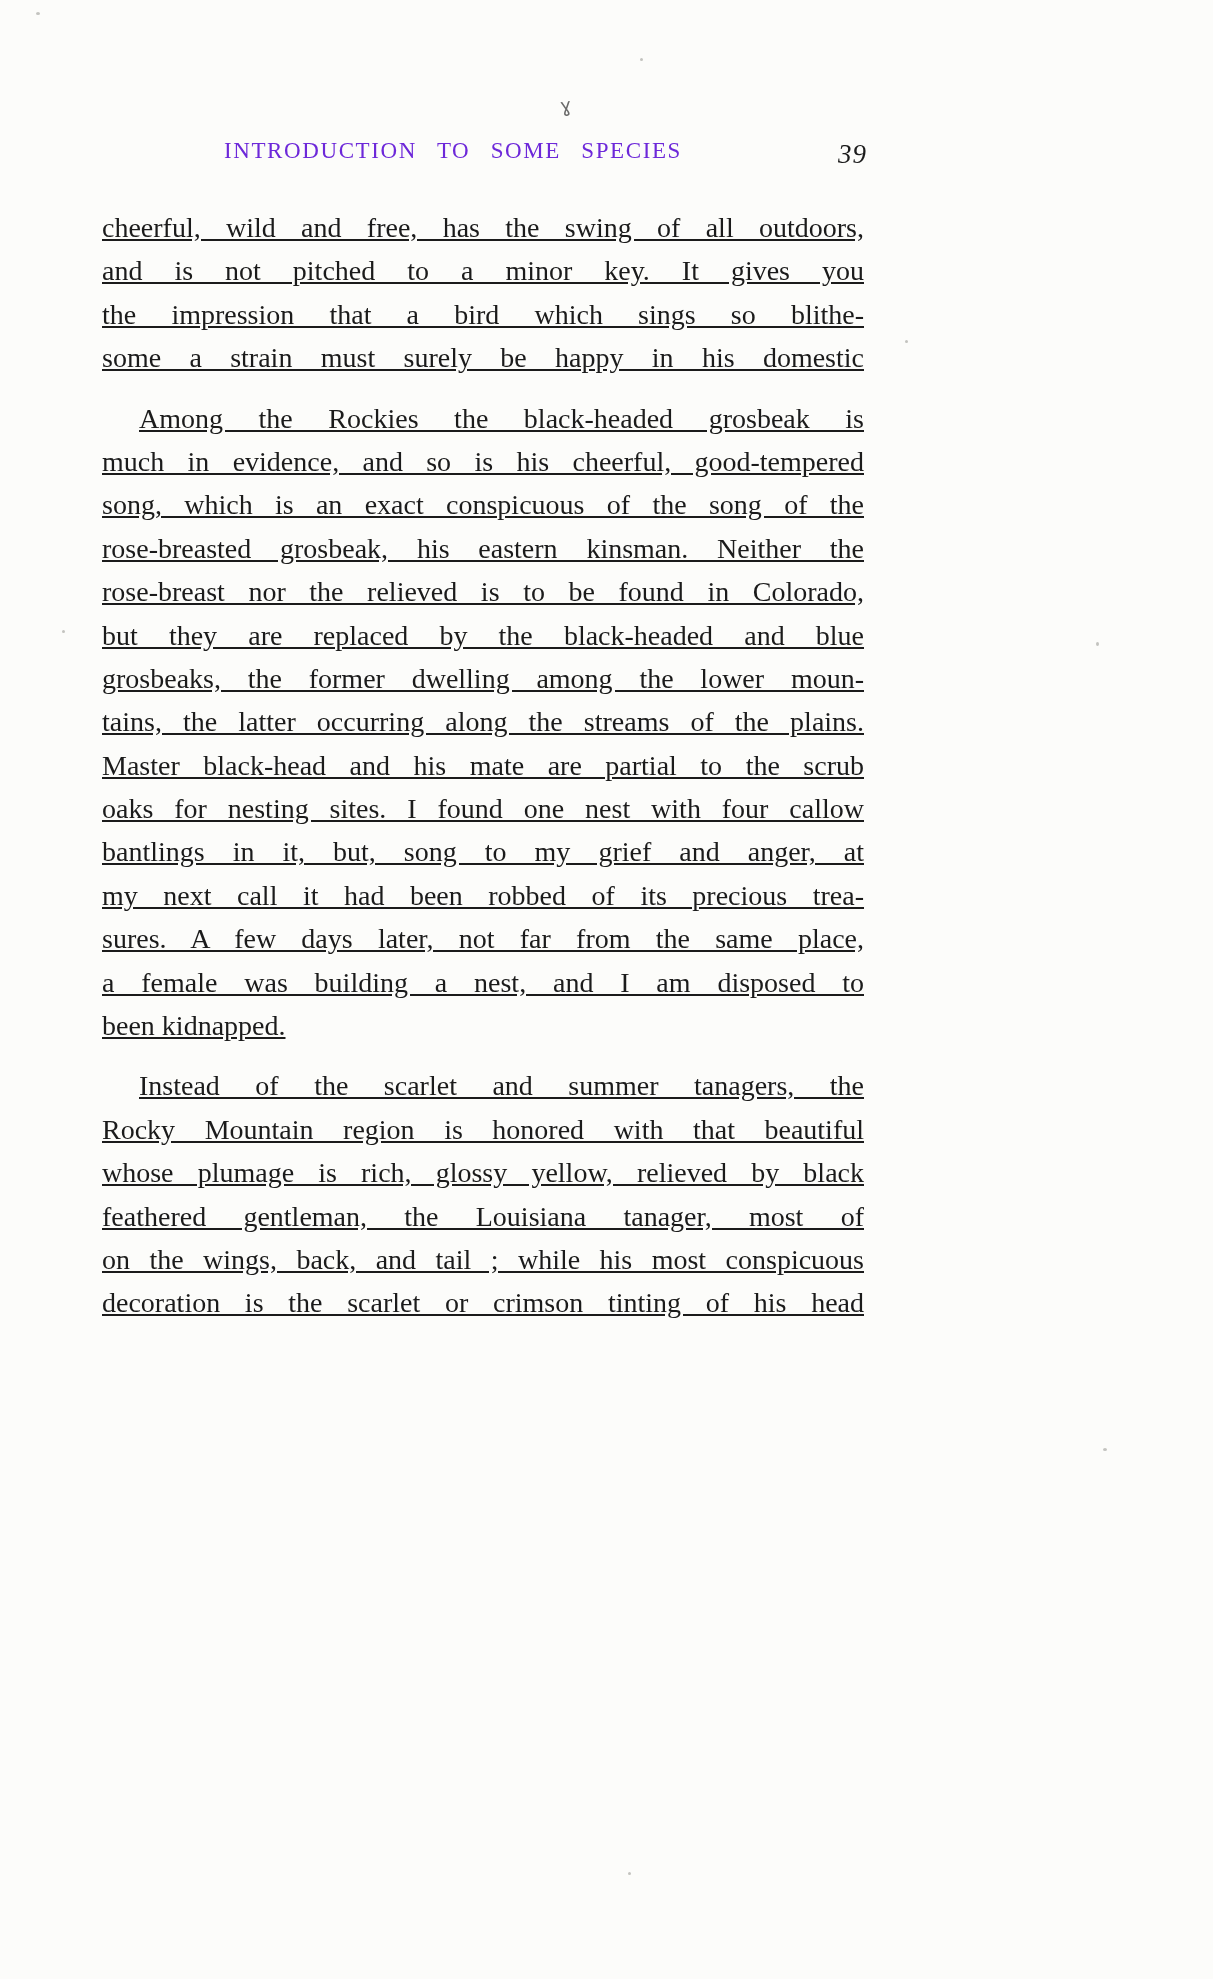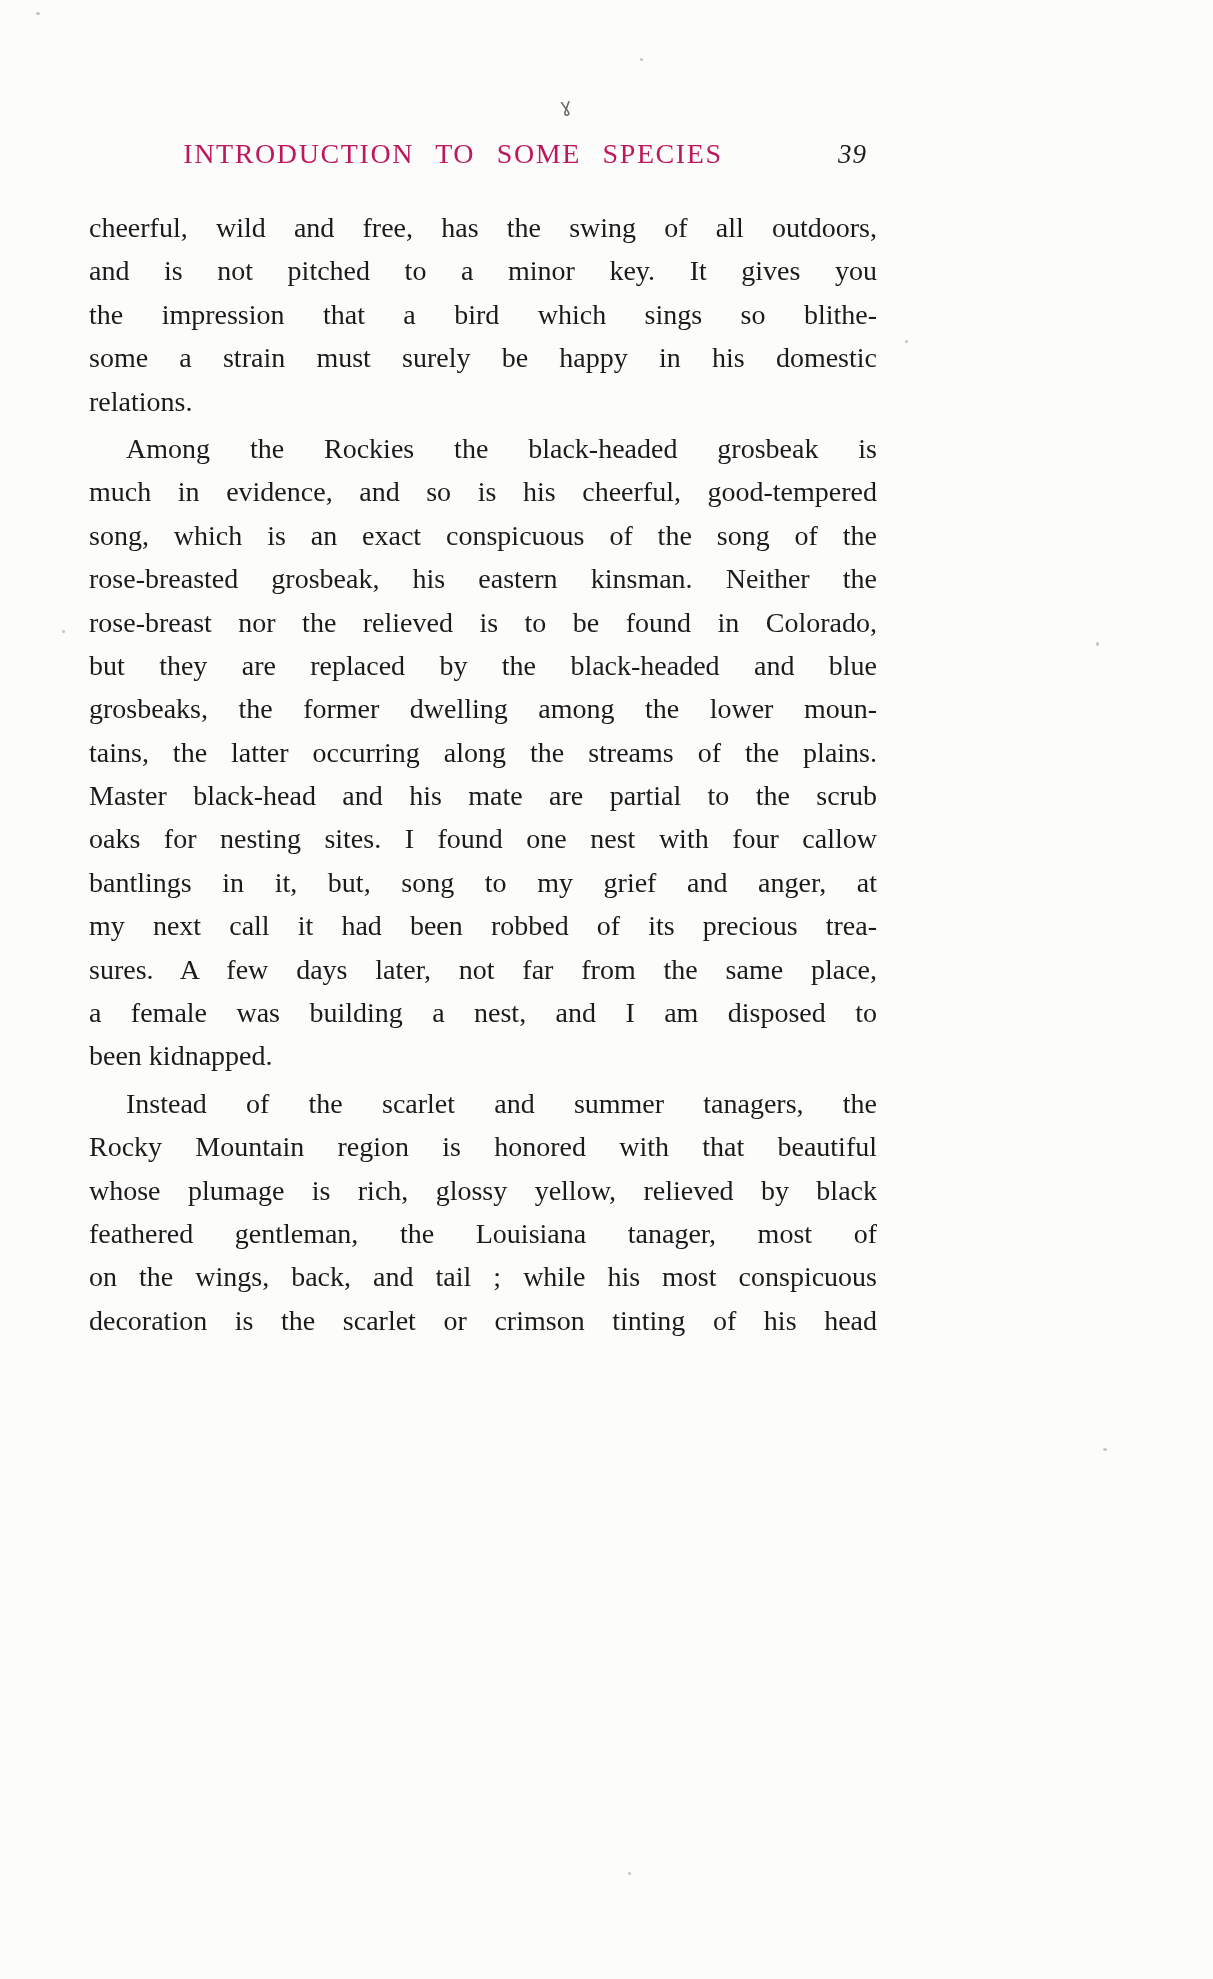--- a/index.html
+++ b/index.html
@@ -38,35 +38,36 @@
   .page-header {
     position: relative;
     height: 46px;
     margin-bottom: 22px;
   }
   .page-header .title {
     position: absolute;
     left: 0;
     right: 60px;
     text-align: center;
-    font-size: 28px;
+    font-size: 23px;
     letter-spacing: 1.6px;
     word-spacing: 13px;
-    color: #be185d;
+    color: #6d28d9;
   }
   .page-header .page-number {
     position: absolute;
     right: 14px;
     top: 1px;
     font-size: 27px;
     font-style: italic;
     letter-spacing: 1px;
   }
   .paragraph {
-    margin: 4px;
+    margin: 17px;
+    text-decoration: underline;
   }
   .line {
     font-size: 28px;
     line-height: 43.4px;
     height: 43.4px;
     text-align: justify;
     text-align-last: justify;
     white-space: nowrap;
     overflow: hidden;
   }
@@ -109,21 +110,20 @@
     <div class="page-header">
       <div class="title">INTRODUCTION TO SOME SPECIES</div>
       <div class="page-number">39</div>
     </div>
 
   <div class="paragraph">
         <div class="line">cheerful, wild and free, has the swing of all outdoors,</div>
         <div class="line">and is not pitched to a minor key.  It gives you</div>
         <div class="line">the impression that a bird which sings so blithe-</div>
         <div class="line">some a strain must surely be happy in his domestic</div>
-        <div class="line endline">relations.</div>
       </div>
       <div class="paragraph">
         <div class="line indent">Among the Rockies the black-headed grosbeak is</div>
         <div class="line">much in evidence, and so is his cheerful, good-tempered</div>
         <div class="line">song, which is an exact conspicuous of the song of the</div>
         <div class="line">rose-breasted grosbeak, his eastern kinsman.  Neither the</div>
         <div class="line">rose-breast nor the relieved is to be found in Colorado,</div>
         <div class="line">but they are replaced by the black-headed and blue</div>
         <div class="line">grosbeaks, the former dwelling among the lower moun-</div>
         <div class="line">tains, the latter occurring along the streams of the plains.</div>

